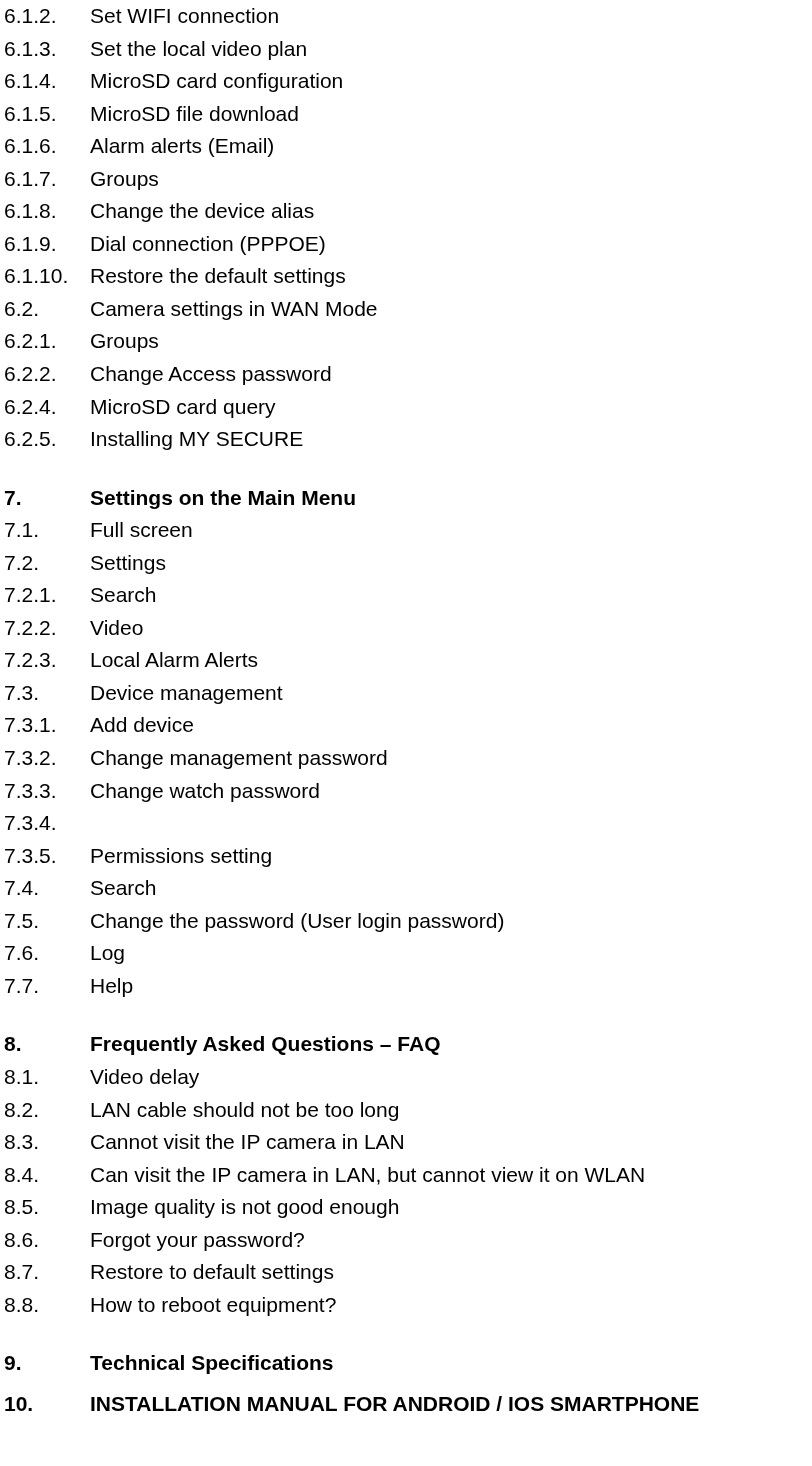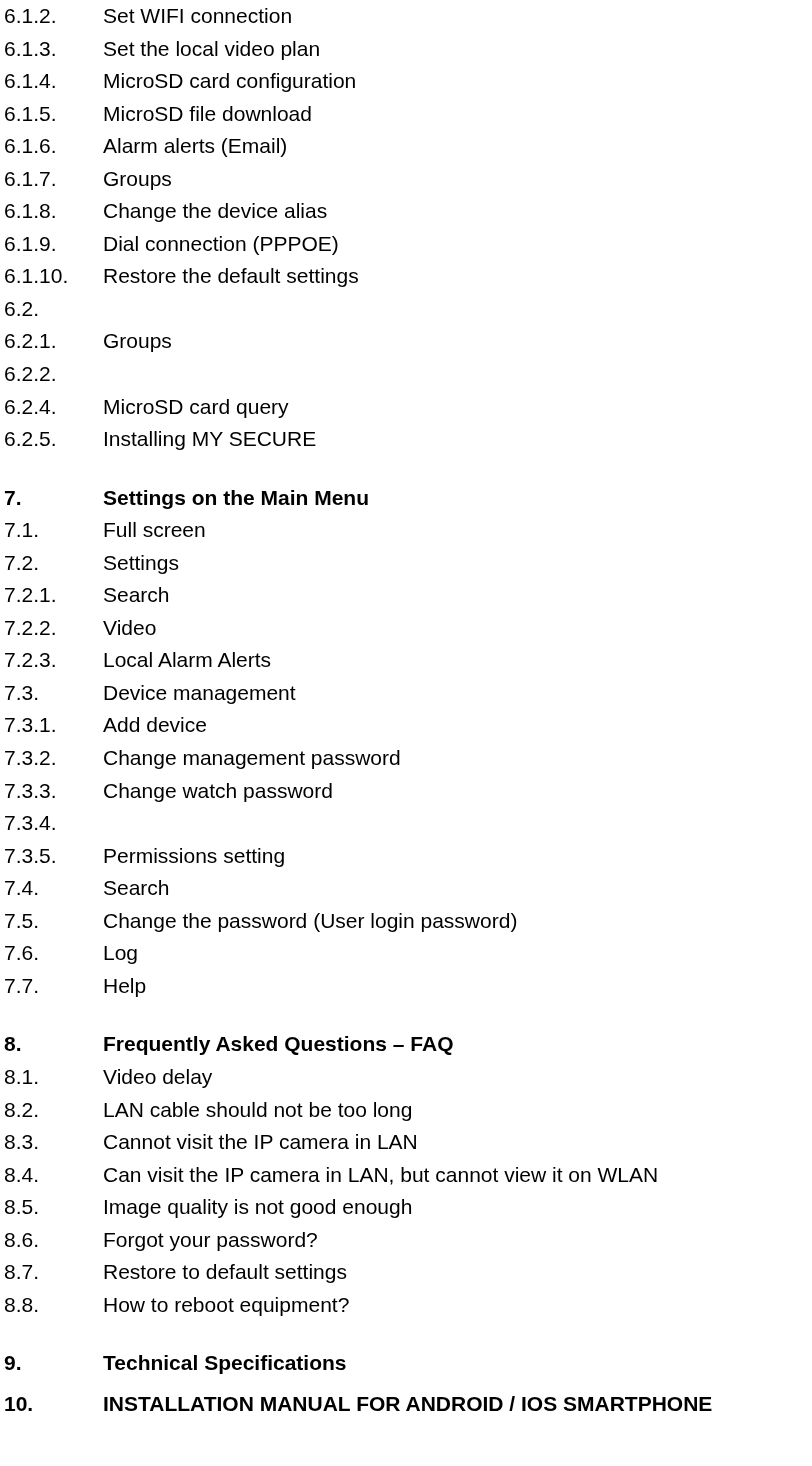--- a/index.html
+++ b/index.html
@@ -19,21 +19,20 @@
       align-items: flex-end;
       line-height: 1.55;
       padding: 0;
     }
     .toc-num {
       flex: 0 0 86px;
       white-space: nowrap;
     }
     .toc-title {
       flex: 1 1 auto;
-      margin-left: 13px;
     }
     .bold {
       font-weight: bold;
     }
     .spacer {
       height: 26px;
     }
   </style>
 </head>
 <body>
@@ -70,27 +69,29 @@
     <div class="toc-entry">
       <span class="toc-num">6.1.9.</span>
       <span class="toc-title">Dial connection (PPPOE)</span>
     </div>
     <div class="toc-entry">
       <span class="toc-num">6.1.10.</span>
       <span class="toc-title">Restore the default settings</span>
     </div>
     <div class="toc-entry">
       <span class="toc-num">6.2.</span>
+      <span class="toc-title">Camera settings in WAN Mode</span>
     </div>
     <div class="toc-entry">
       <span class="toc-num">6.2.1.</span>
       <span class="toc-title">Groups</span>
     </div>
     <div class="toc-entry">
       <span class="toc-num">6.2.2.</span>
+      <span class="toc-title">Change Access password</span>
     </div>
     <div class="toc-entry">
       <span class="toc-num">6.2.4.</span>
       <span class="toc-title">MicroSD card query</span>
     </div>
     <div class="toc-entry">
       <span class="toc-num">6.2.5.</span>
       <span class="toc-title">Installing MY SECURE</span>
     </div>
     <div class="spacer"></div>

